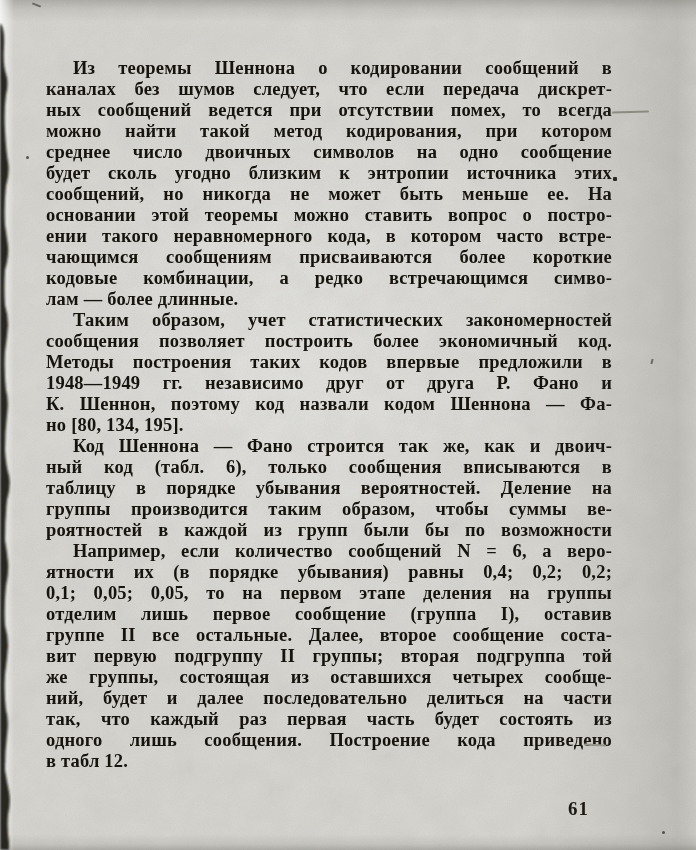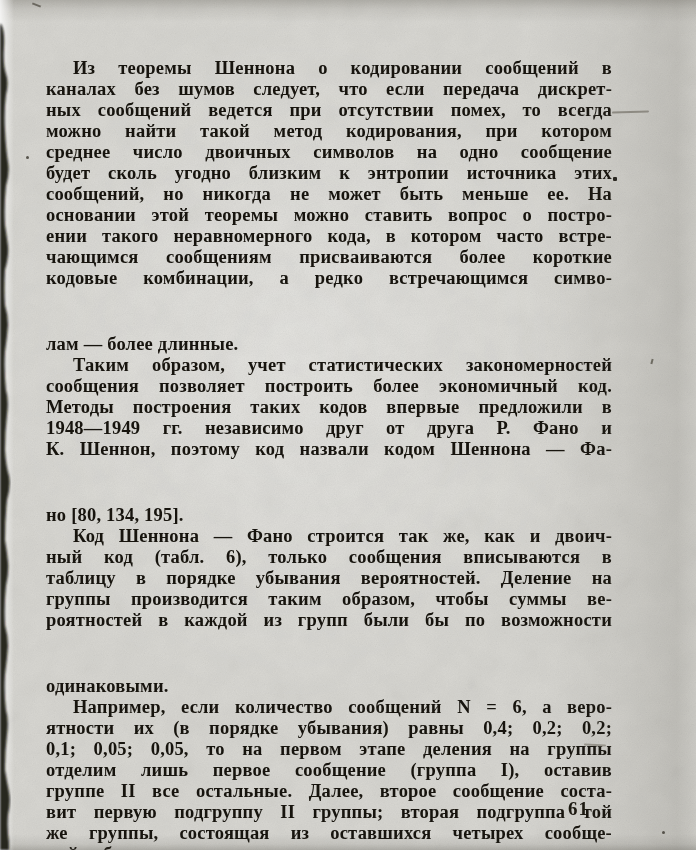--- a/index.html
+++ b/index.html
@@ -22,21 +22,21 @@
     font-size:18.5px;font-weight:700;
     letter-spacing:0.2px;
   }
   .para{margin:0;padding:0;}
   .line{
     height:21px;line-height:21px;
     text-align:justify;text-align-last:justify;
     white-space:normal;
   }
   .line.indent{padding-left:27px;}
-  .line.last{text-align-last:left;margin-top:45px;}
+  .line.last{text-align-last:left;}
   .page-number{
     position:absolute;left:568px;top:798px;
     color:#1a170f;font-size:19px;font-weight:700;letter-spacing:1px;
   }
   
   .shade-top{position:absolute;left:0;top:0;right:0;height:22px;pointer-events:none;
     background:linear-gradient(180deg, rgba(88,85,76,0.30), rgba(88,85,76,0.12) 9px, rgba(88,85,76,0) 22px);}
   .shade-bottom{position:absolute;left:0;bottom:0;right:0;height:16px;pointer-events:none;
     background:linear-gradient(0deg, rgba(70,68,60,0.28), rgba(70,68,60,0.10) 6px, rgba(70,68,60,0) 16px);}
   .shade-right{position:absolute;top:0;bottom:0;right:0;width:160px;pointer-events:none;
@@ -99,34 +99,34 @@
       <div class="line">К. Шеннон, поэтому код назвали кодом Шеннона — Фа-</div>
       <div class="line last">но [80, 134, 195].</div>
     </div>
 
     <div class="para">
       <div class="line indent">Код Шеннона — Фано строится так же, как и двоич-</div>
       <div class="line">ный код (табл. 6), только сообщения вписываются в</div>
       <div class="line">таблицу в порядке убывания вероятностей. Деление на</div>
       <div class="line">группы производится таким образом, чтобы суммы ве-</div>
       <div class="line">роятностей в каждой из групп были бы по возможности</div>
-      <div class="line last">одинаковыми.</div>
     </div>
 
     <div class="para">
       <div class="line indent">Например, если количество сообщений N = 6, а веро-</div>
       <div class="line">ятности их (в порядке убывания) равны 0,4; 0,2; 0,2;</div>
       <div class="line">0,1; 0,05; 0,05, то на первом этапе деления на группы</div>
       <div class="line">отделим лишь первое сообщение (группа I), оставив</div>
       <div class="line">группе II все остальные. Далее, второе сообщение соста-</div>
       <div class="line">вит первую подгруппу II группы; вторая подгруппа той</div>
       <div class="line">же группы, состоящая из оставшихся четырех сообще-</div>
       <div class="line">ний, будет и далее последовательно делиться на части</div>
       <div class="line">так, что каждый раз первая часть будет состоять из</div>
       <div class="line">одного лишь сообщения. Построение кода приведено</div>
+      <div class="line last">в табл 12.</div>
     </div>
 
   </div>
 
   <div class="page-number">61</div>
 
   <div class="shade-right"></div>
   <div class="shade-top"></div>
   <div class="shade-bottom"></div>
   <div class="shade-left"></div>

